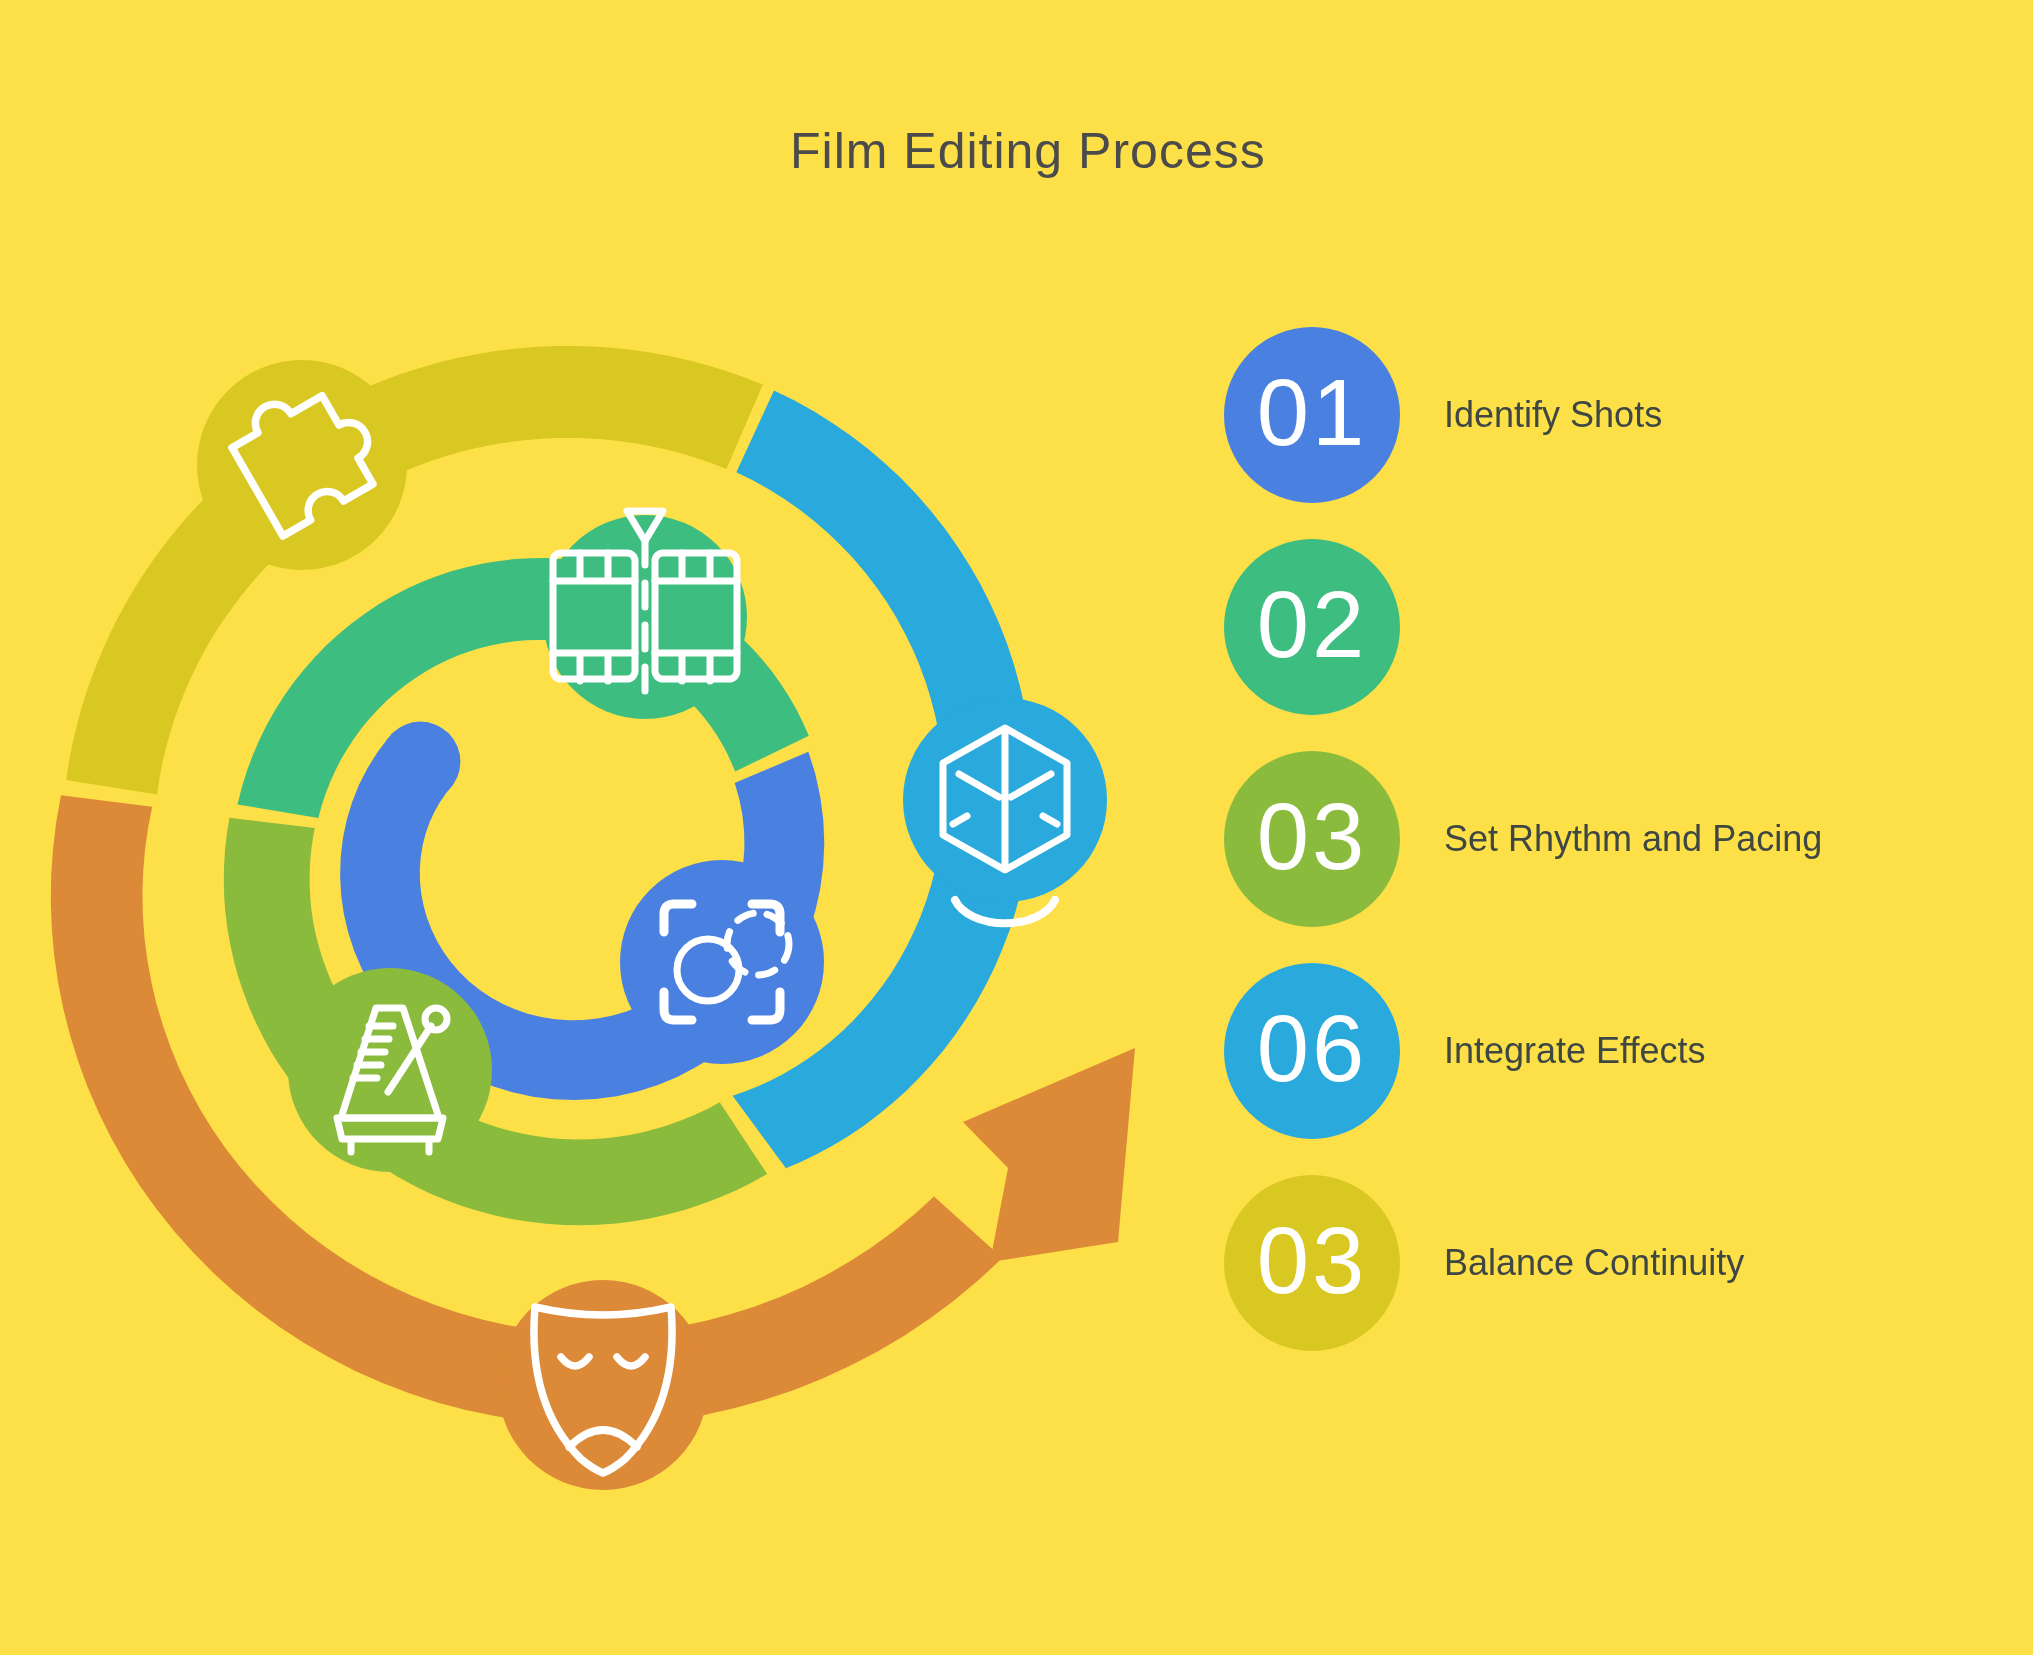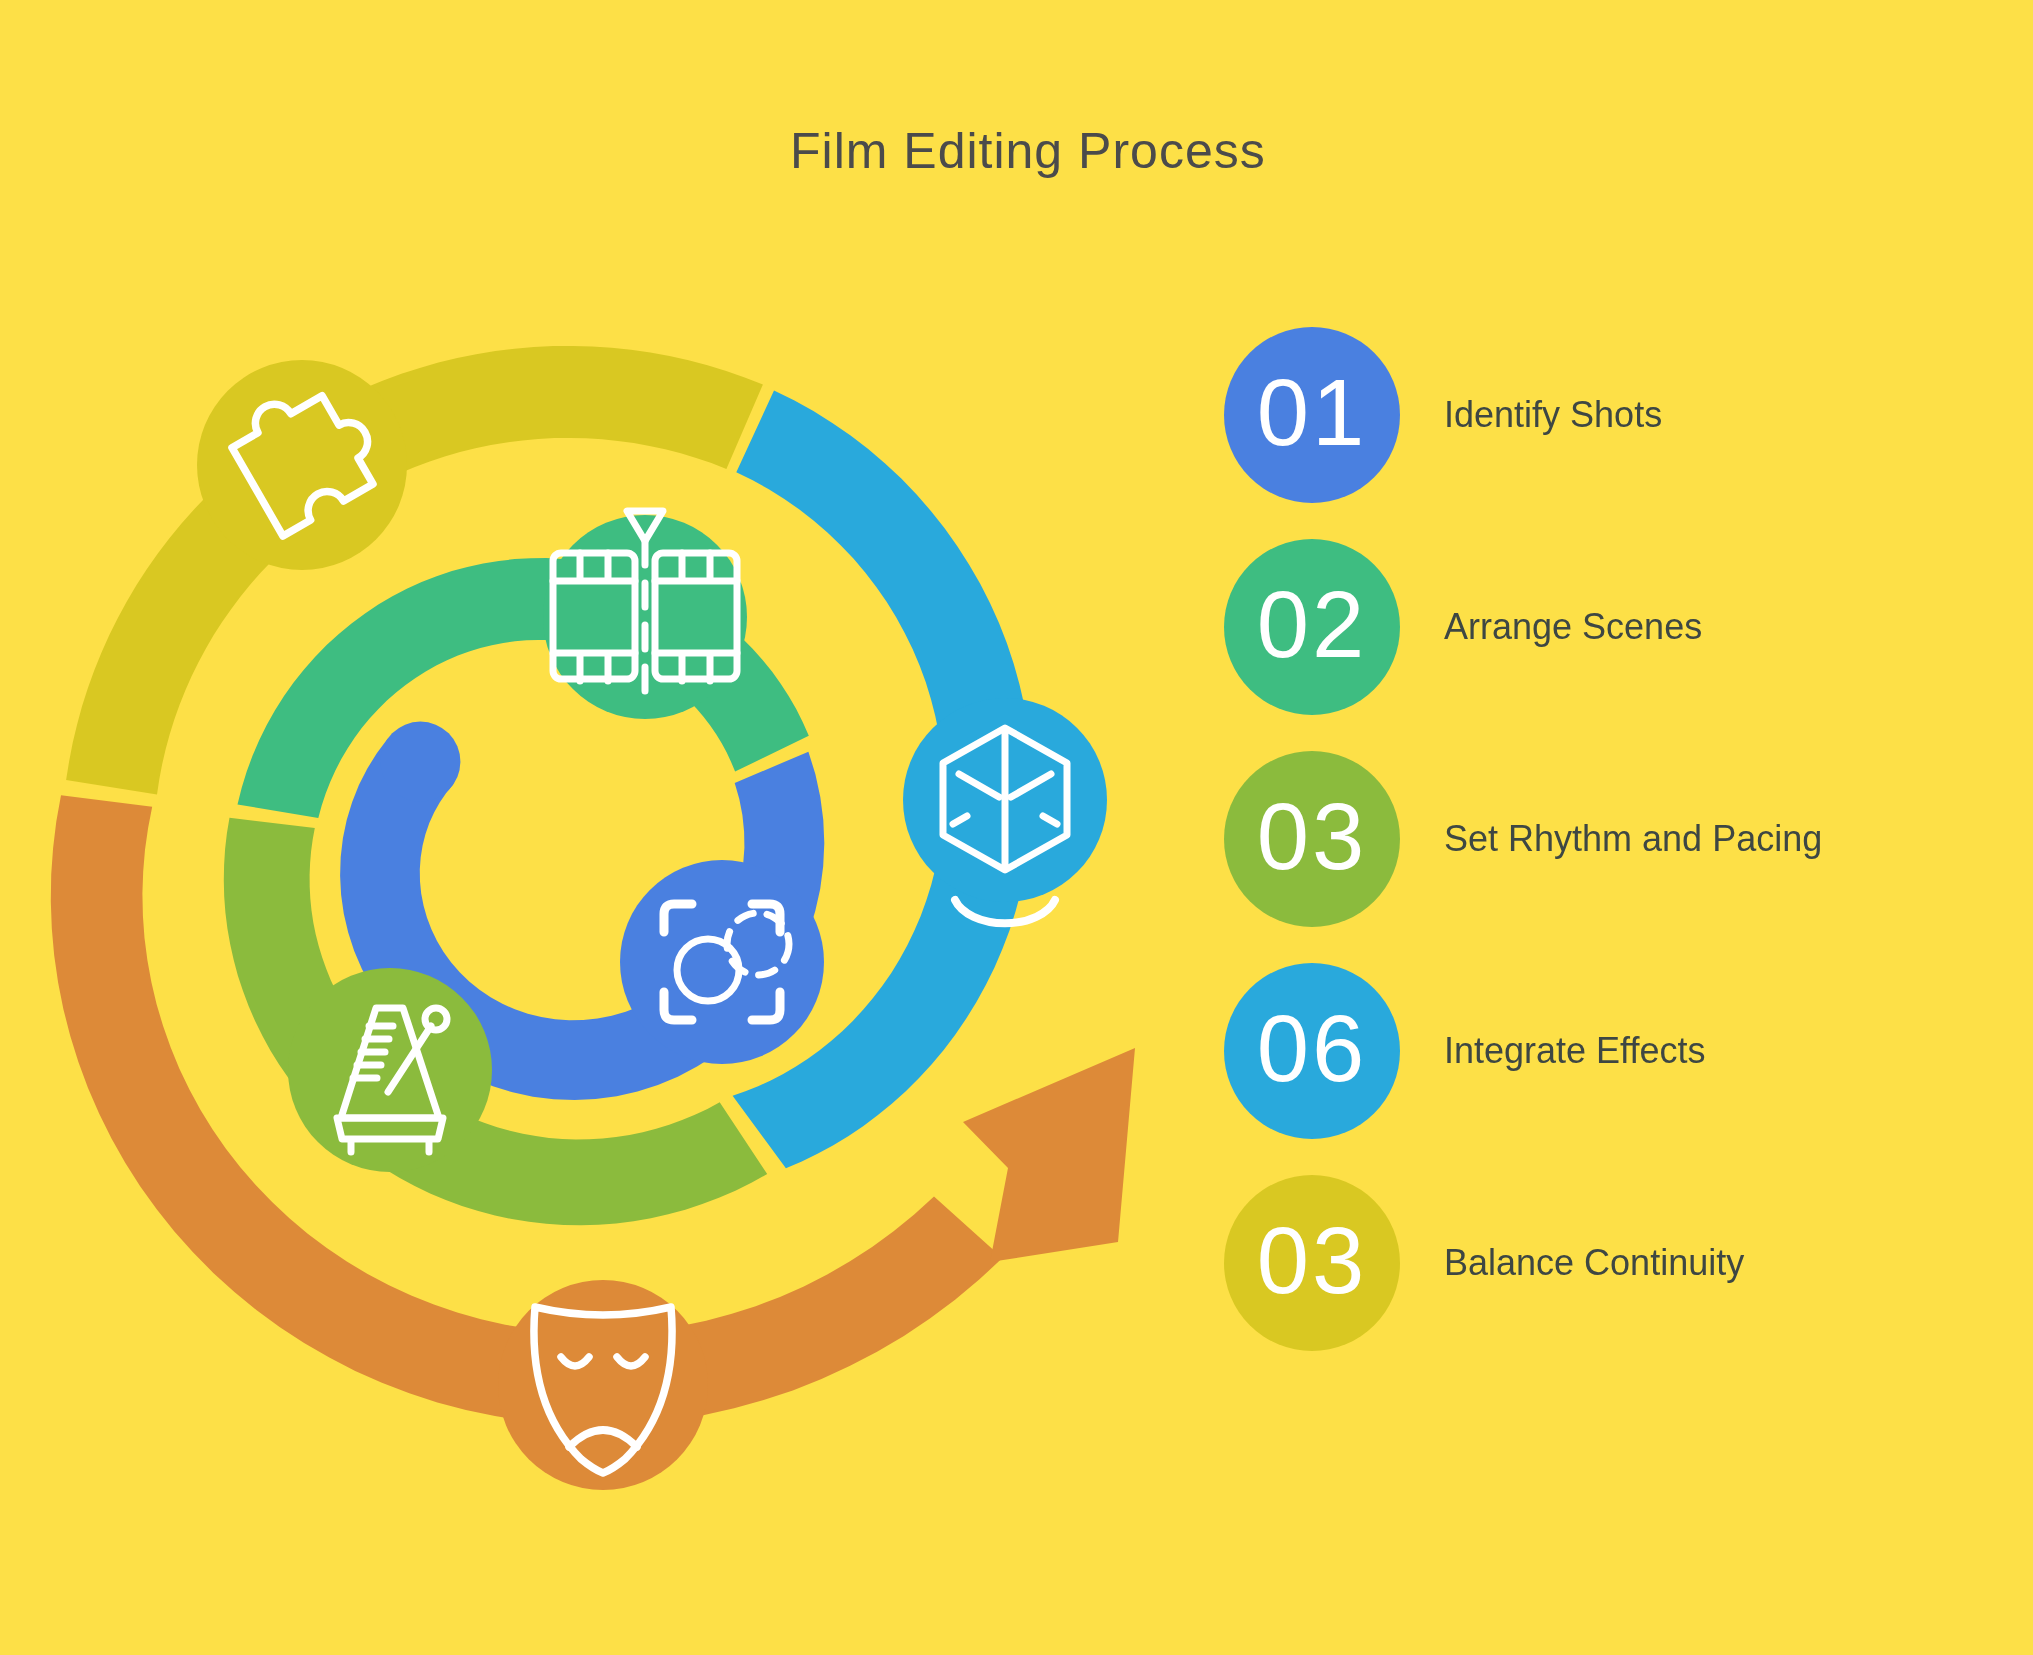--- a/index.html
+++ b/index.html
@@ -100,21 +100,20 @@
     <div class="step" style="top:327px">
       <div class="step-circle" style="background-color: rgb(74, 128, 224);">
         <span class="step-number">01</span>
       </div>
       <span class="step-label">Identify Shots</span>
     </div>
     <div class="step" style="top:539px">
       <div class="step-circle" style="background-color: rgb(62, 189, 129); align-items: center;">
         <span class="step-number">02</span>
       </div>
-      <span class="step-label">Arrange Scenes</span>
     </div>
     <div class="step" style="top:751px">
       <div class="step-circle" style="background-color: rgb(139, 187, 61);">
         <span class="step-number">03</span>
       </div>
       <span class="step-label">Set Rhythm and Pacing</span>
     </div>
     <div class="step" style="top:963px">
       <div class="step-circle" style="background-color: rgb(41, 169, 220);">
         <span class="step-number">06</span>

